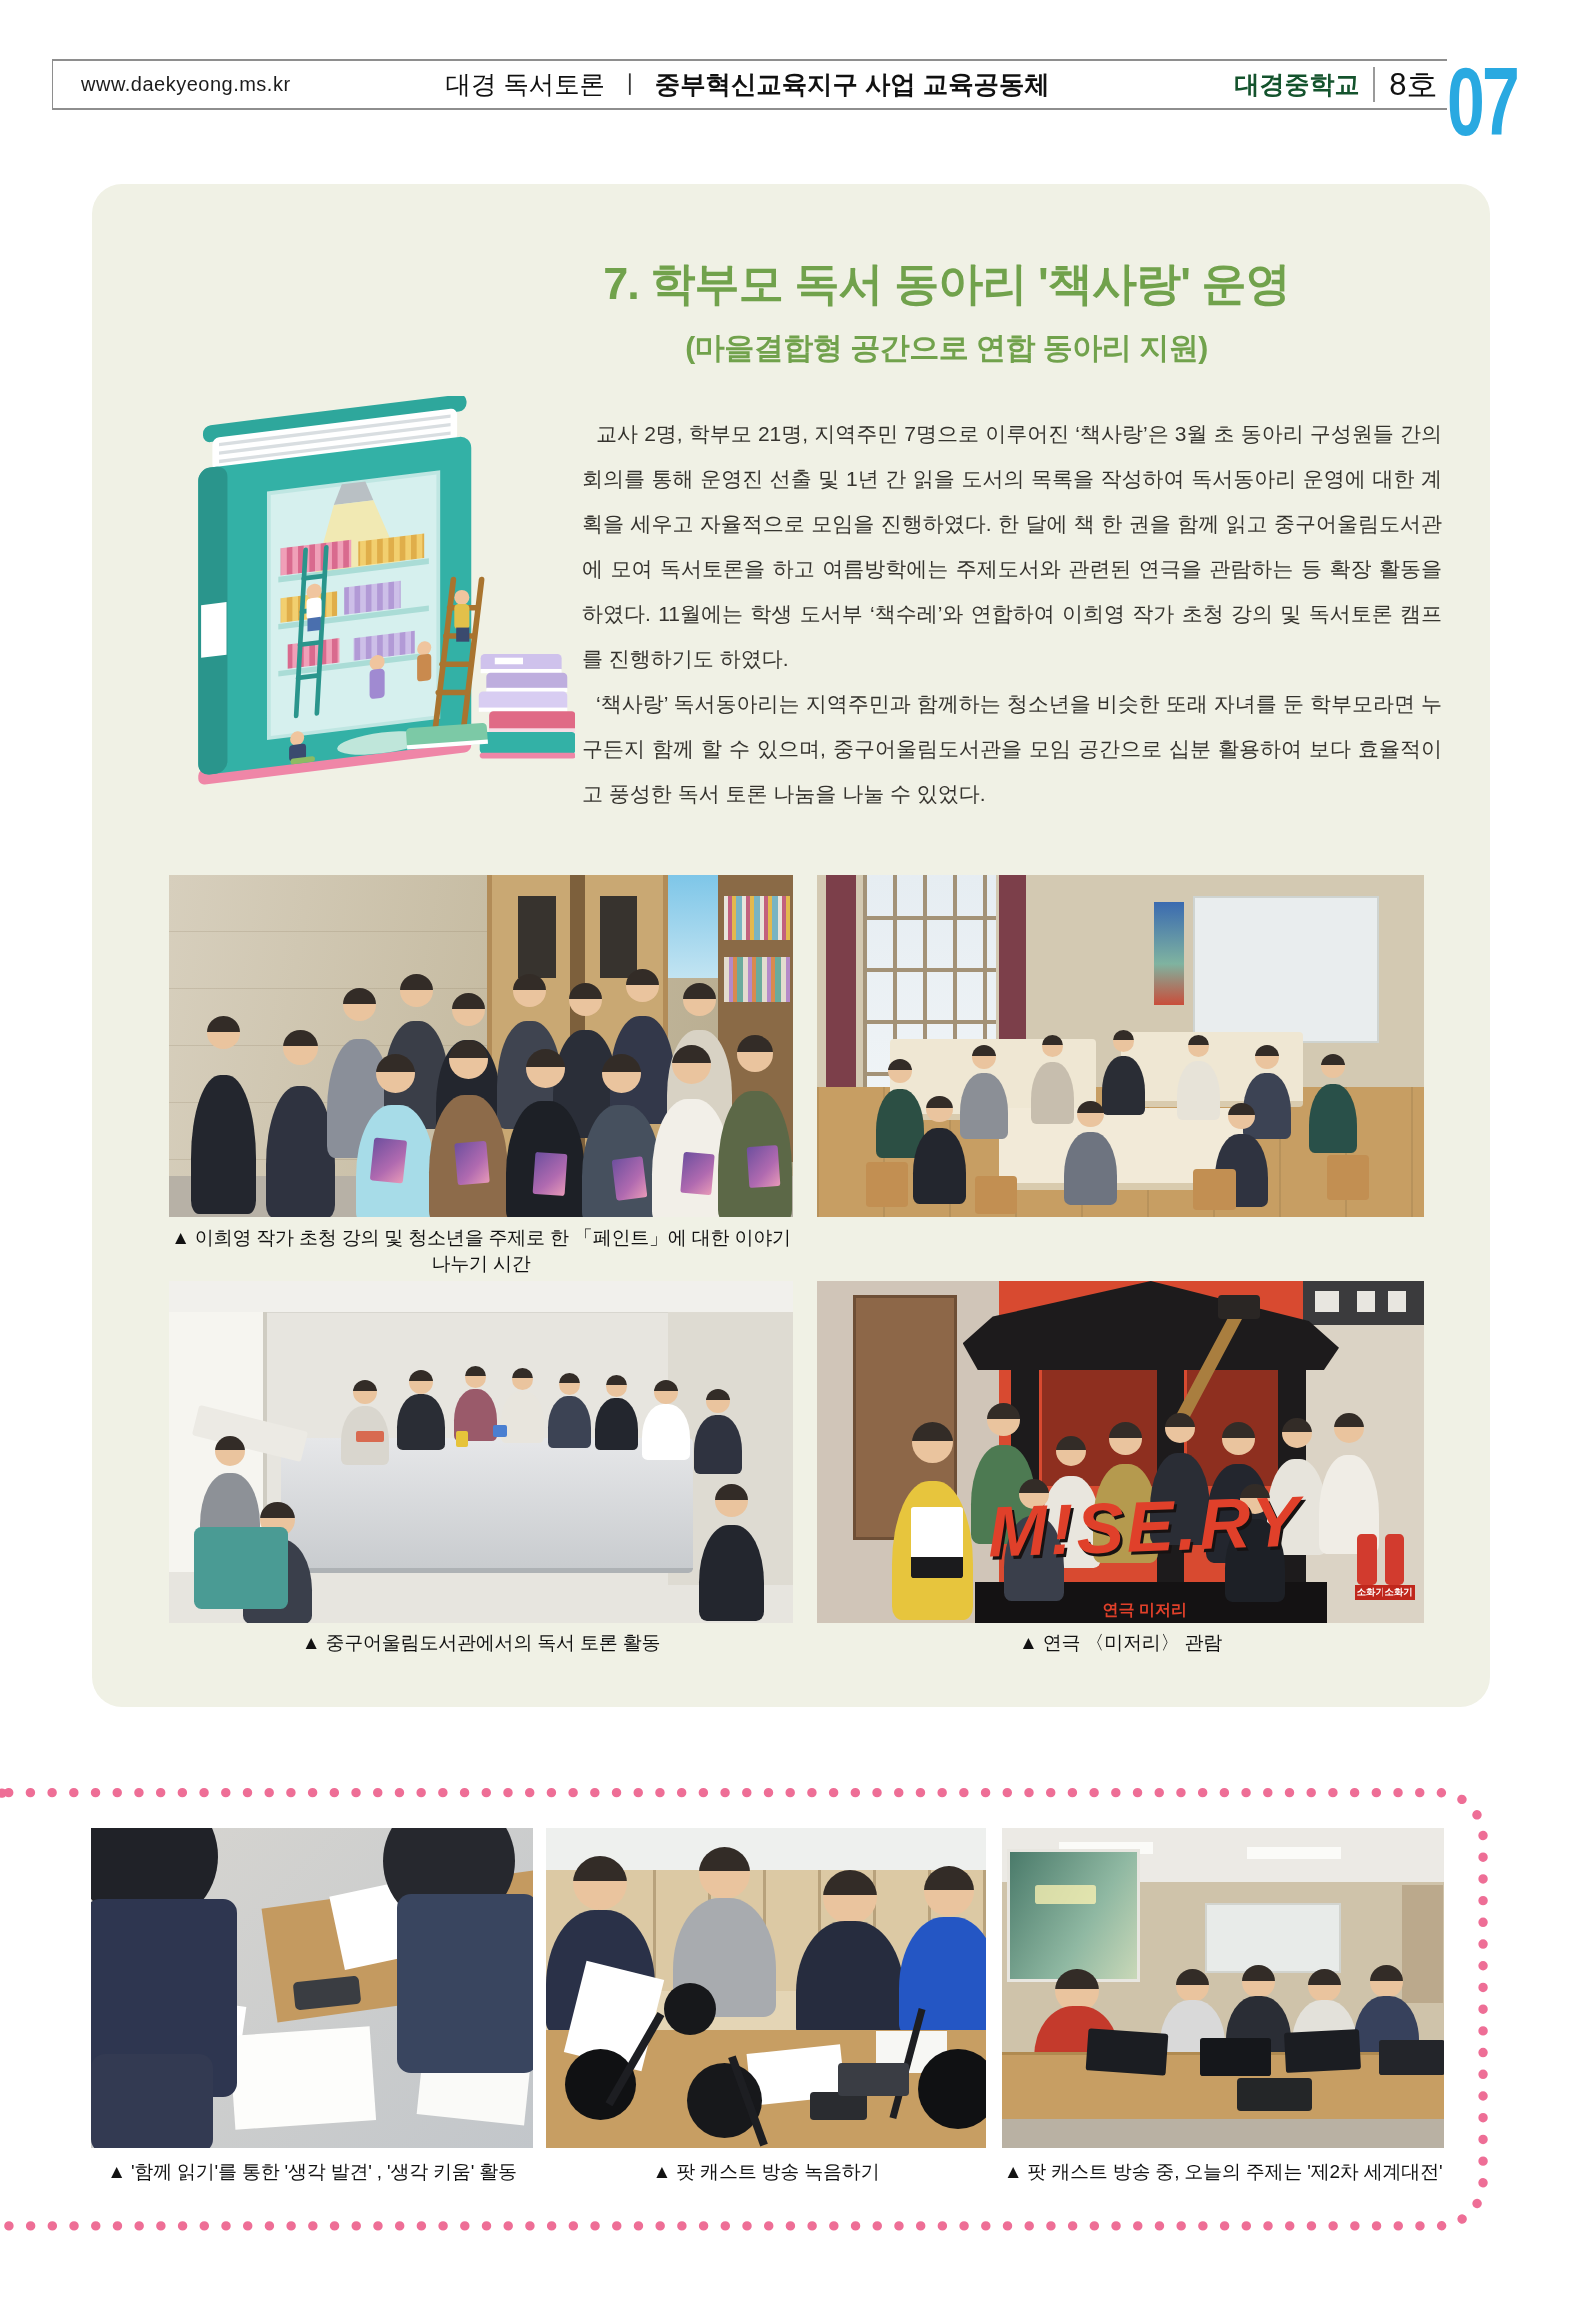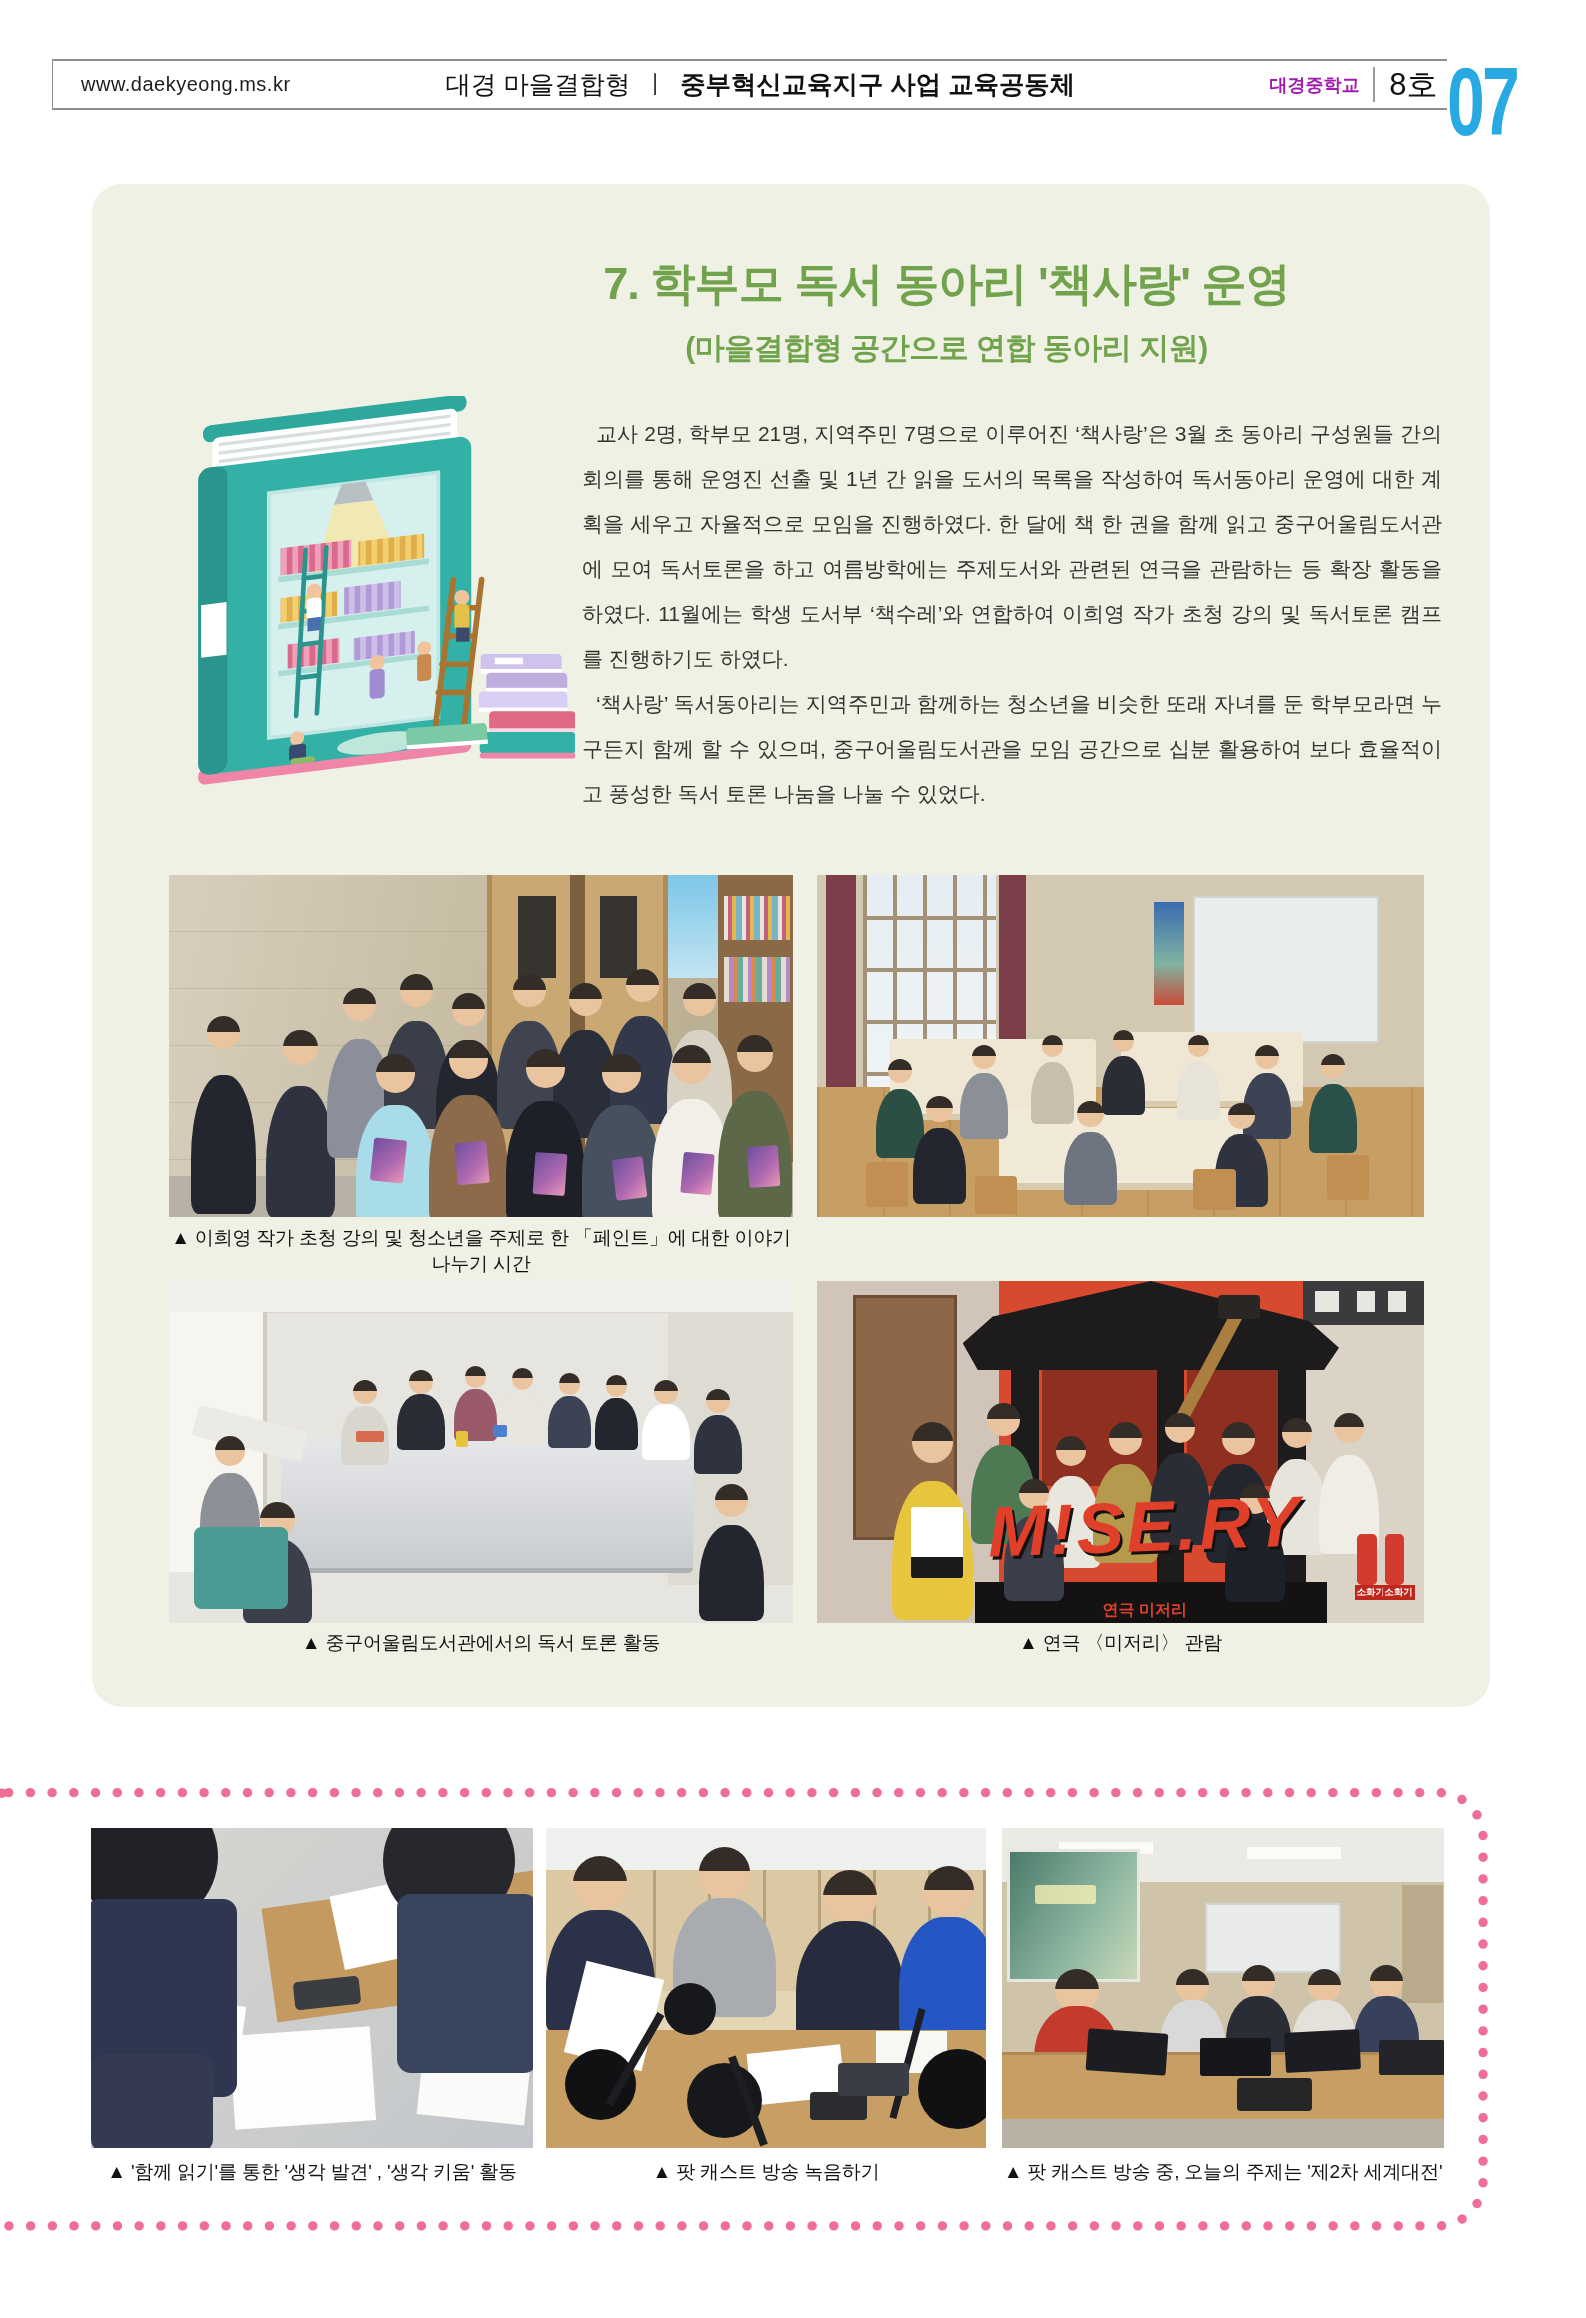--- a/index.html
+++ b/index.html
@@ -18,21 +18,21 @@
 
   
   #hdr{position:absolute;left:52px;top:59px;width:1394px;height:47px;
        border-top:2.4px solid #8e8e8e;border-bottom:2.4px solid #8e8e8e;border-left:1.9px solid #8e8e8e;
        display:flex;align-items:center;text-align:center;}
   #hdr .url{font-size:20px;color:#1c1c1c;margin-left:28px;letter-spacing:0.5px;}
   #hdr .cgrp{margin-left:155px;font-size:25.4px;color:#111;white-space:nowrap;}
   #hdr .cgrp .sep{margin:0 12.2px;color:#333;font-weight:300;}
   #hdr .cgrp .bold{font-weight:700;}
   #hdr .rgrp{margin-left:auto;display:flex;align-items:center;white-space:nowrap;}
-  #hdr .school{font-size:18px;font-weight:700;color:#a21caf;}
+  #hdr .school{font-size:25px;font-weight:700;color:#14532d;}
   #hdr .vline{width:1.9px;height:35px;background:#9a9a9a;margin:0 14px;}
   #hdr .issue{font-size:31px;color:#111;margin-right:9.4px;}
   #pageno{position:absolute;left:1447px;top:53px;font-size:97px;line-height:1;font-weight:800;
           color:#29a9e1;transform:scaleX(.70);transform-origin:left top;letter-spacing:-3.8px;}
 
   
   #cream{position:absolute;left:92px;top:184px;width:1398px;height:1523px;background:#f0f1e5;border-radius:30px;}
   #a-title{position:absolute;left:499px;top:254px;width:895px;text-align:center;
            font-size:45px;font-weight:800;color:#71a24c;letter-spacing:-0.9px;}
   #a-sub{position:absolute;left:499px;top:328px;width:895px;text-align:center;
@@ -54,21 +54,21 @@
   #dotfrm{position:absolute;left:-42px;top:1787px;}
 </style>
 </head>
 <body>
 
 <div id="page">
 
   <div id="hdr">
     <span class="url">www.daekyeong.ms.kr</span>
     <span class="cgrp">
-      <span>대경 마을결합형</span><span class="sep">ㅣ</span><span class="bold">중부혁신교육지구 사업 교육공동체</span>
+      <span>대경 독서토론</span><span class="sep">ㅣ</span><span class="bold">중부혁신교육지구 사업 교육공동체</span>
     </span>
     <span class="rgrp">
       <span class="school">대경중학교</span>
       <span class="vline"></span>
       <span class="issue">8호</span>
     </span>
   </div>
   <div id="pageno">07</div>
 
   <div id="cream"></div>

